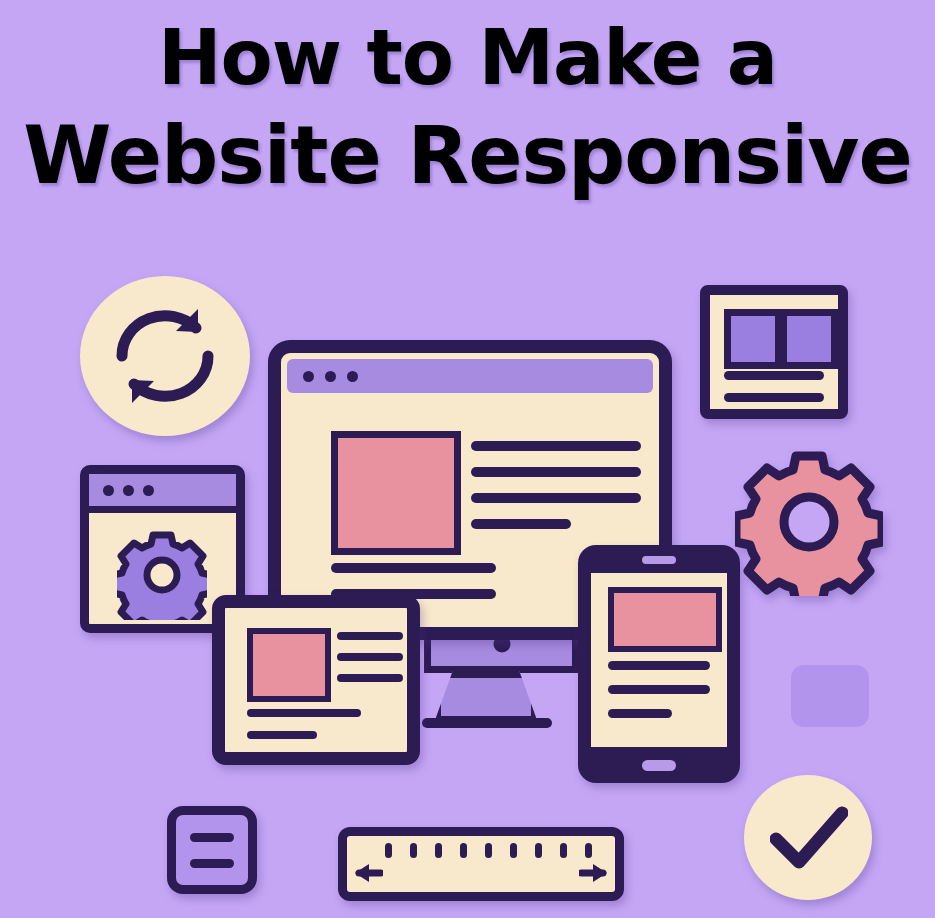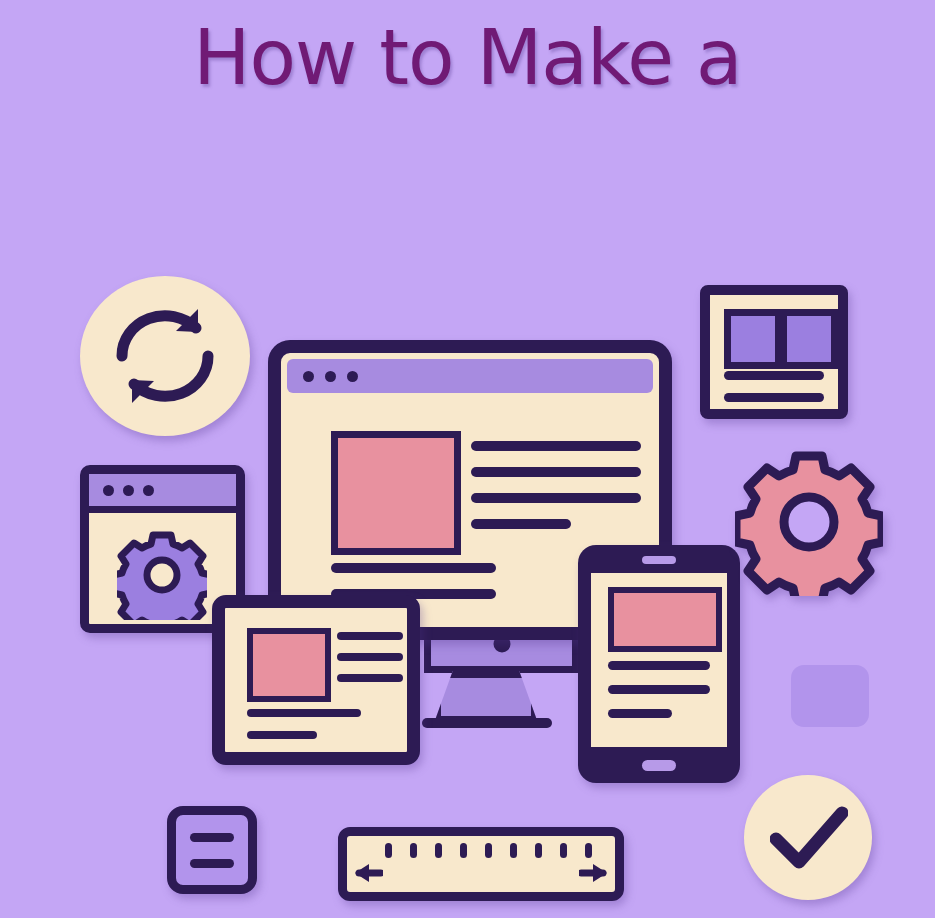--- a/index.html
+++ b/index.html
@@ -21,22 +21,22 @@
     position: absolute;
     top: 10px;
     left: 0;
     width: 935px;
     text-align: center;
     user-select: none;
   }
   .title-line {
     display: block;
     font-family: "DejaVu Sans", sans-serif;
-    font-weight: normal;
-    color: #701a75;
+    font-weight: bold;
+    color: #000000;
     letter-spacing: -1px;
     text-shadow: 2px 3px 3px rgba(90,60,150,.35);
   }
   .title-line.l1 { font-size: 76px; line-height: 96px; }
   .title-line.l2 { font-size: 80px; line-height: 100px; }
 
   
   .obj { position: absolute; box-sizing: border-box; }
 
   .shadow { filter: drop-shadow(3px 5px 4px rgba(80,50,140,.30)); }
@@ -212,20 +212,21 @@
 
   .sr { position:absolute; width:1px; height:1px; overflow:hidden; clip:rect(0 0 0 0); }
 </style>
 </head>
 <body>
 
 <div id="canvas">
 
   <div class="title-block">
     <span class="title-line l1">How to Make a</span>
+    <span class="title-line l2">Website Responsive</span>
   </div>
 
   <div class="obj shadow" id="sync-circle"></div>
   <div class="obj" id="sync-glyph">
     <svg viewBox="0 0 118 112" width="118" height="112" aria-hidden="true">
       <path d="M16 56a43 40 0 0 1 74-28" fill="none" stroke="#2d1b54" stroke-width="11" stroke-linecap="round"></path>
       <path d="M102 56a43 40 0 0 1 -74 28" fill="none" stroke="#2d1b54" stroke-width="11" stroke-linecap="round"></path>
       <path d="M92 9 L92 32 L70 31 Z" fill="#2d1b54"></path>
       <path d="M26 103 L26 80 L48 81 Z" fill="#2d1b54"></path>
     </svg>

